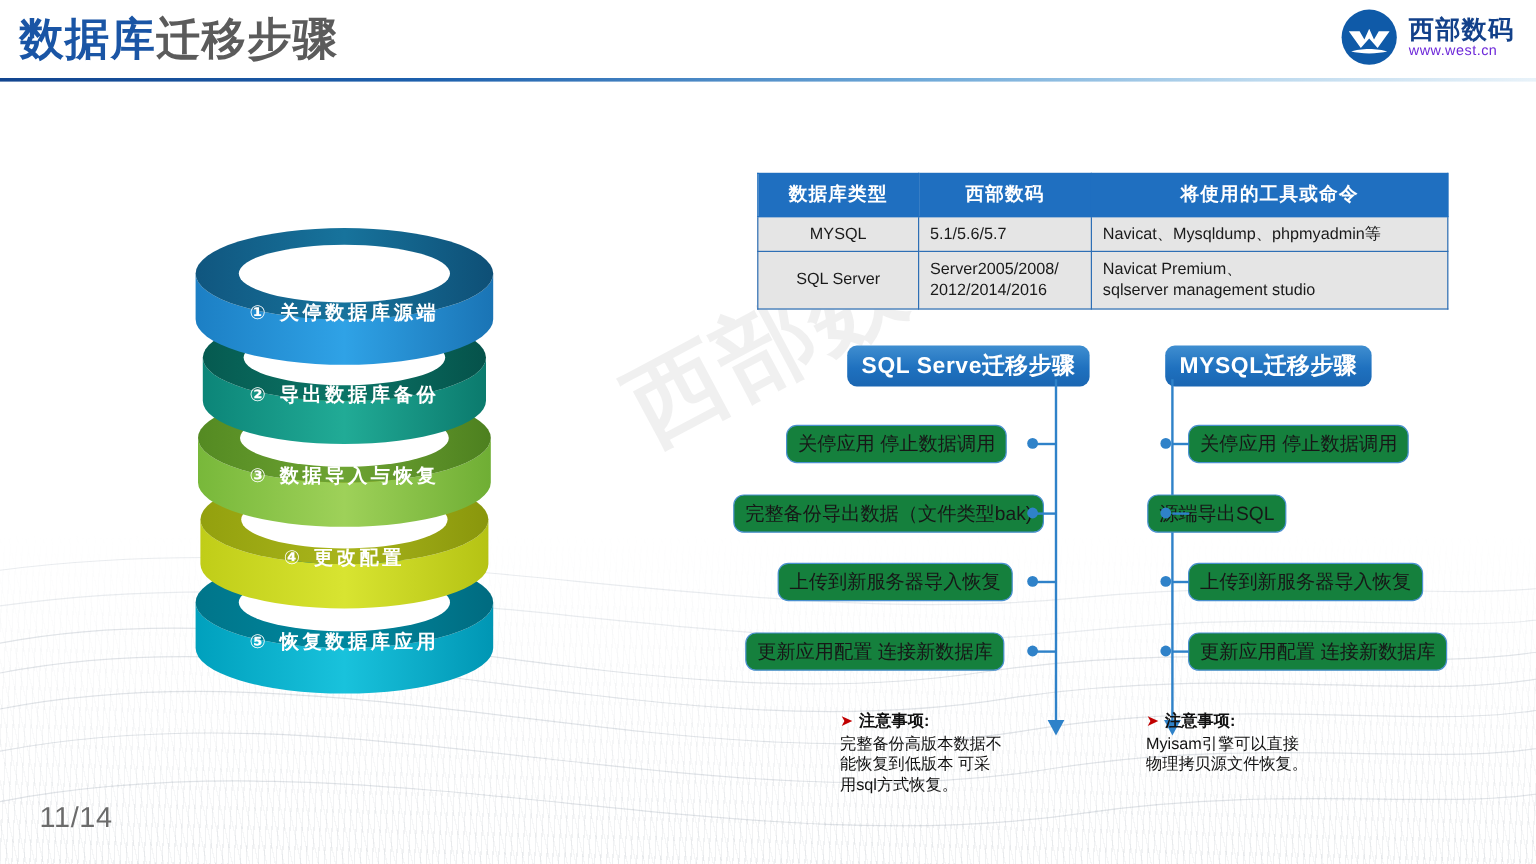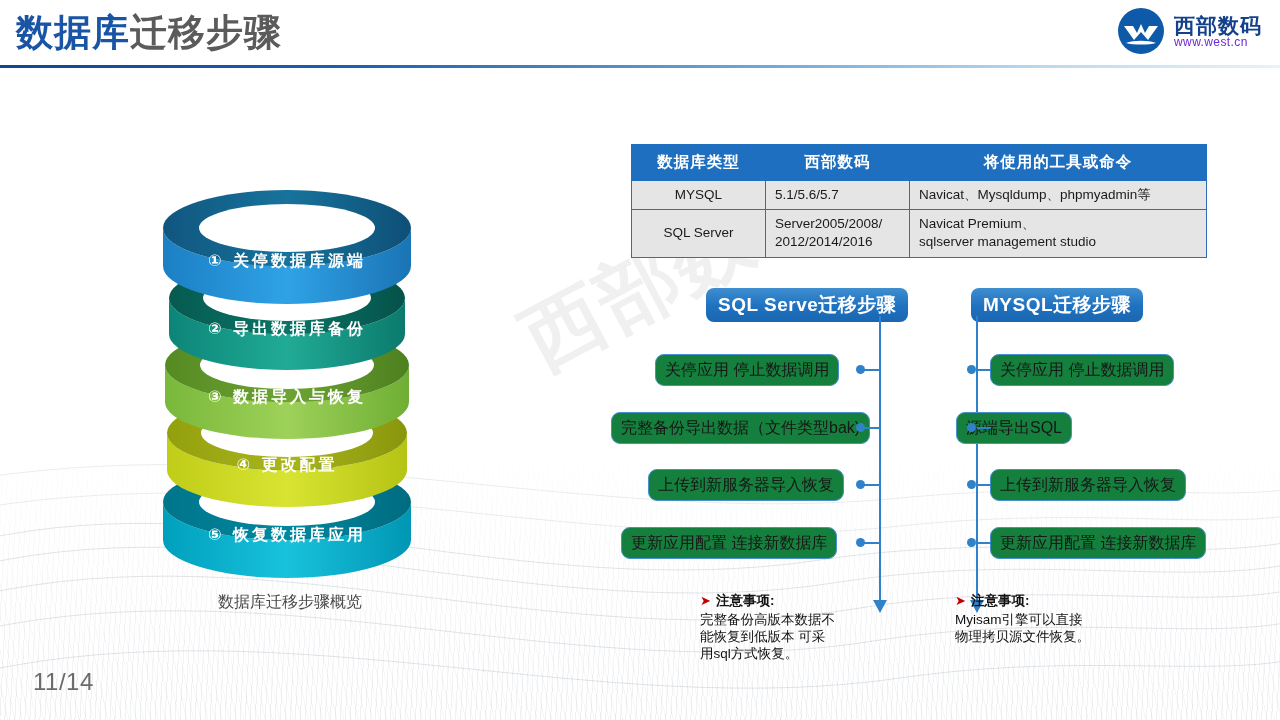--- a/index.html
+++ b/index.html
@@ -234,21 +234,20 @@
       </g>
 
       <g>
         <path d="M8,78 A124,38 0 0 0 256,78 L256,116 A124,38 0 0 1 8,116 Z" fill="url(#gb1)"></path>
         <ellipse cx="132" cy="78" rx="124" ry="38" fill="url(#gb1d)"></ellipse>
         <ellipse cx="132" cy="78" rx="88" ry="24" fill="#ffffff"></ellipse>
         <text x="132" y="116" text-anchor="middle" font-size="16" font-weight="bold" fill="#ffffff" letter-spacing="3" font-family="DejaVu Sans, sans-serif">① 关停数据库源端</text>
       </g>
     </svg>
   </div>
-  <div class="ring-caption">数据库迁移步骤概览</div>
 
   <table class="dbtable">
     <thead>
       <tr>
         <th class="col-a">数据库类型</th>
         <th class="col-b">西部数码</th>
         <th>将使用的工具或命令</th>
       </tr>
     </thead>
     <tbody>

